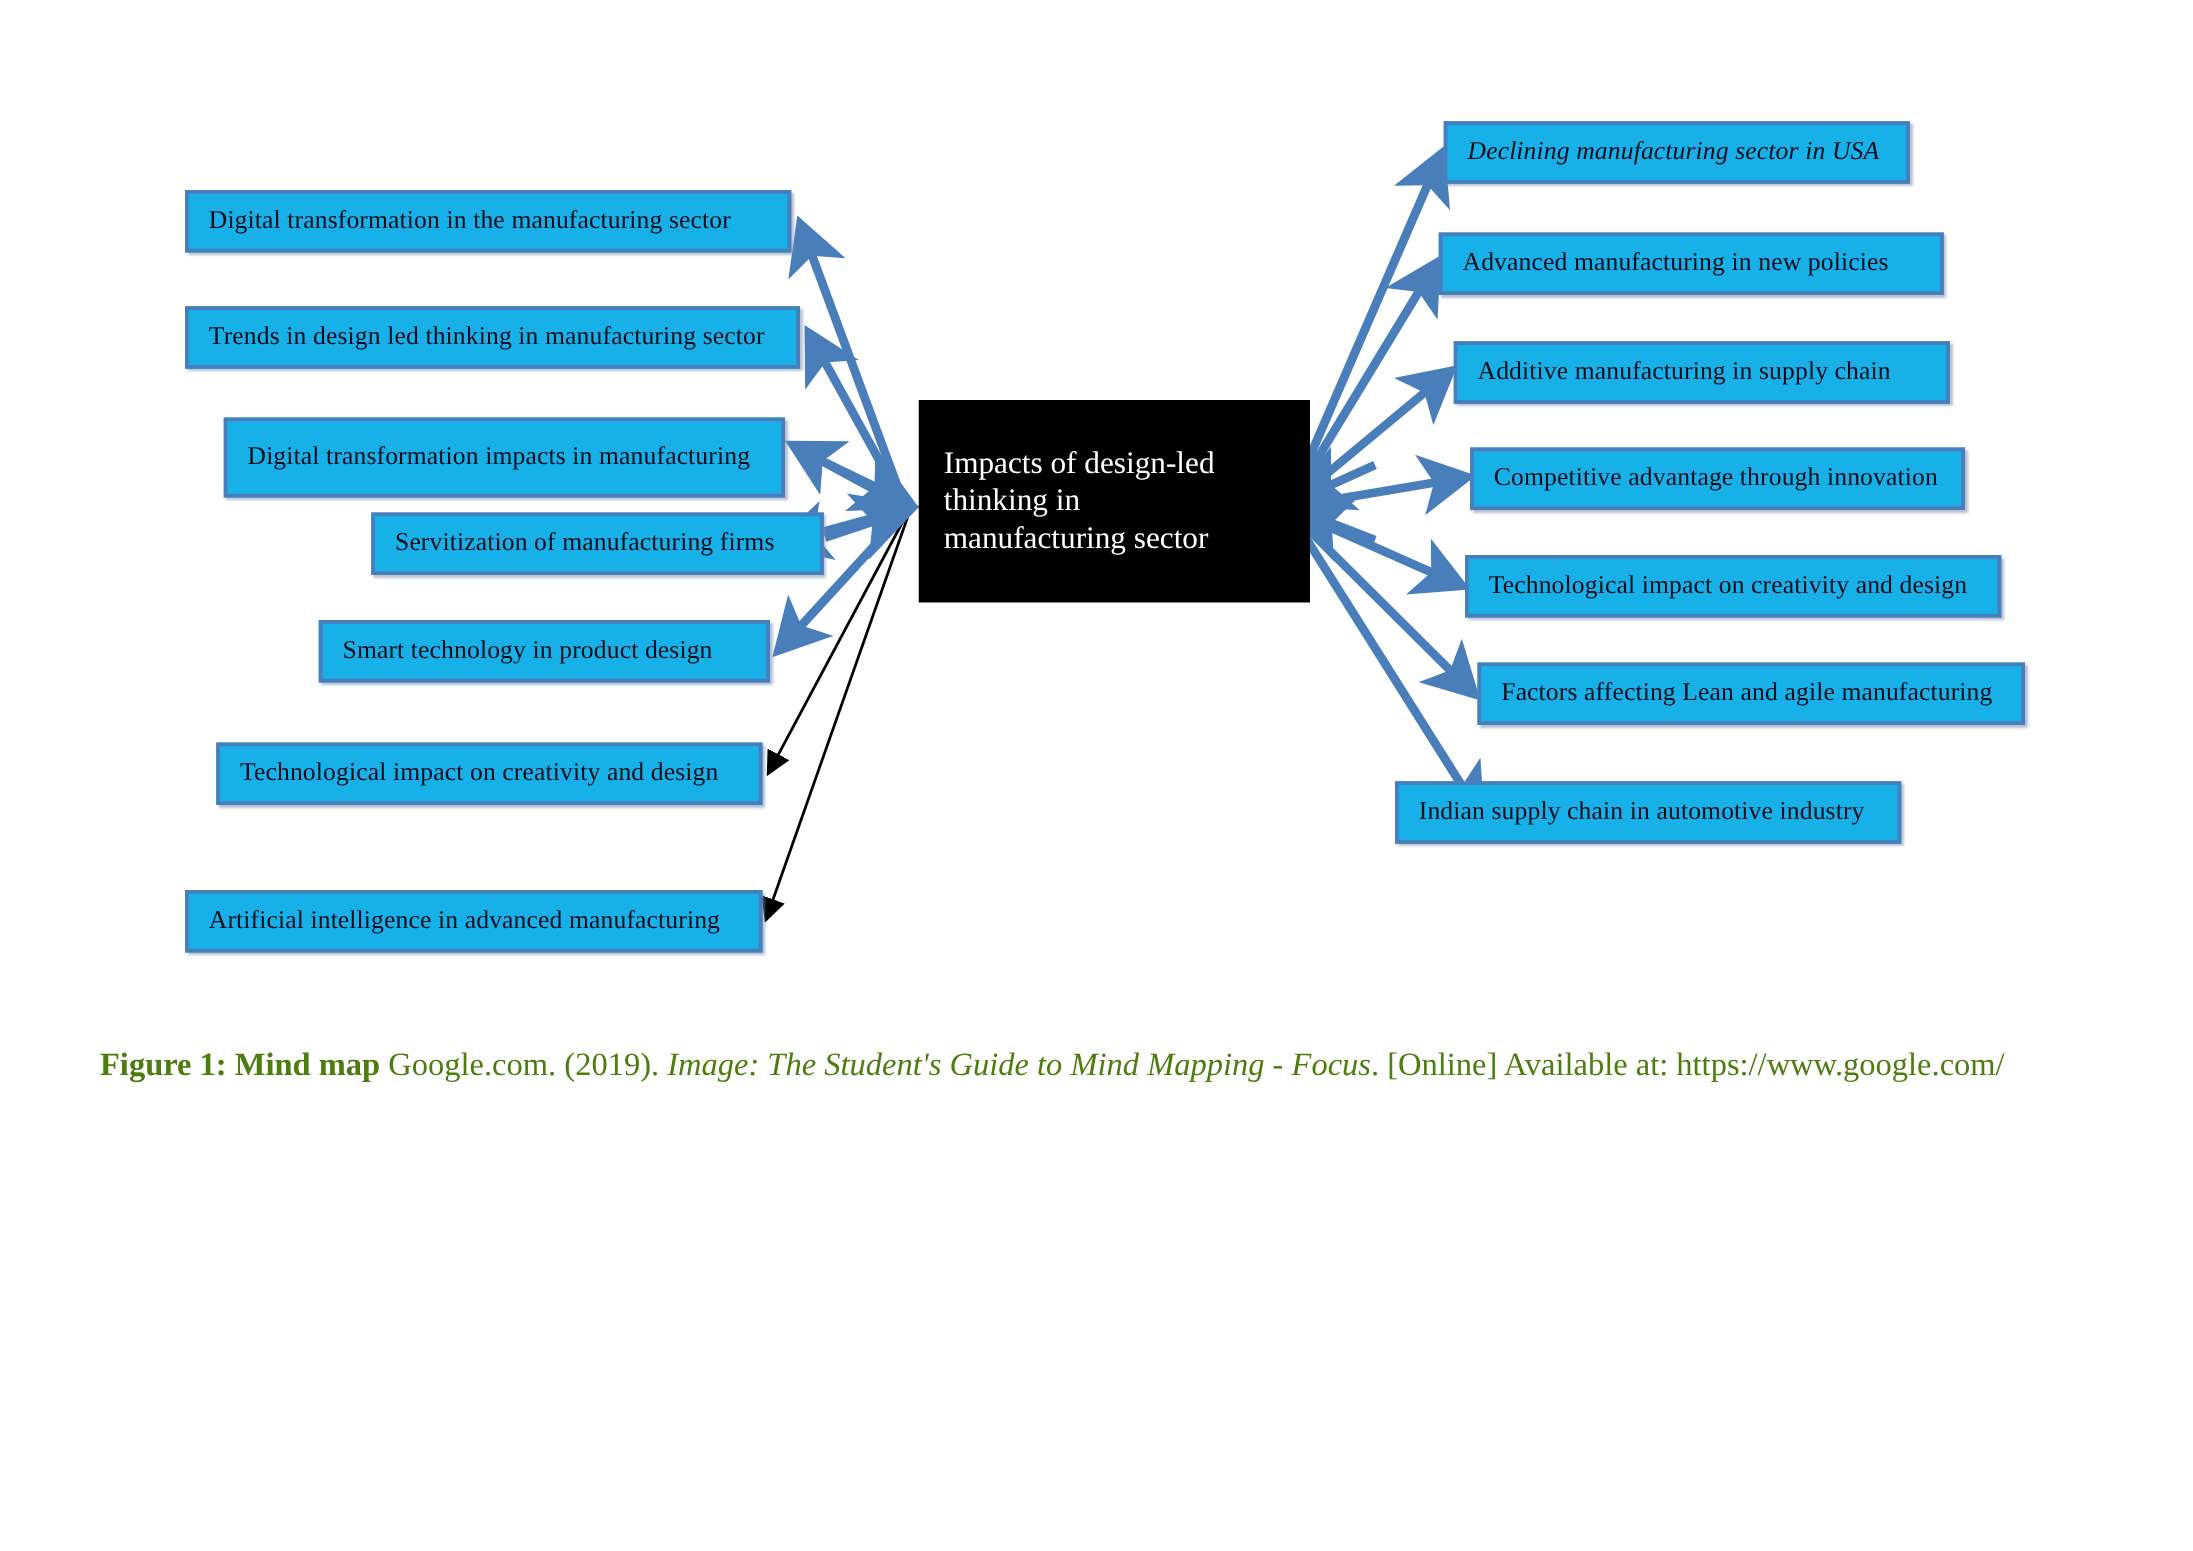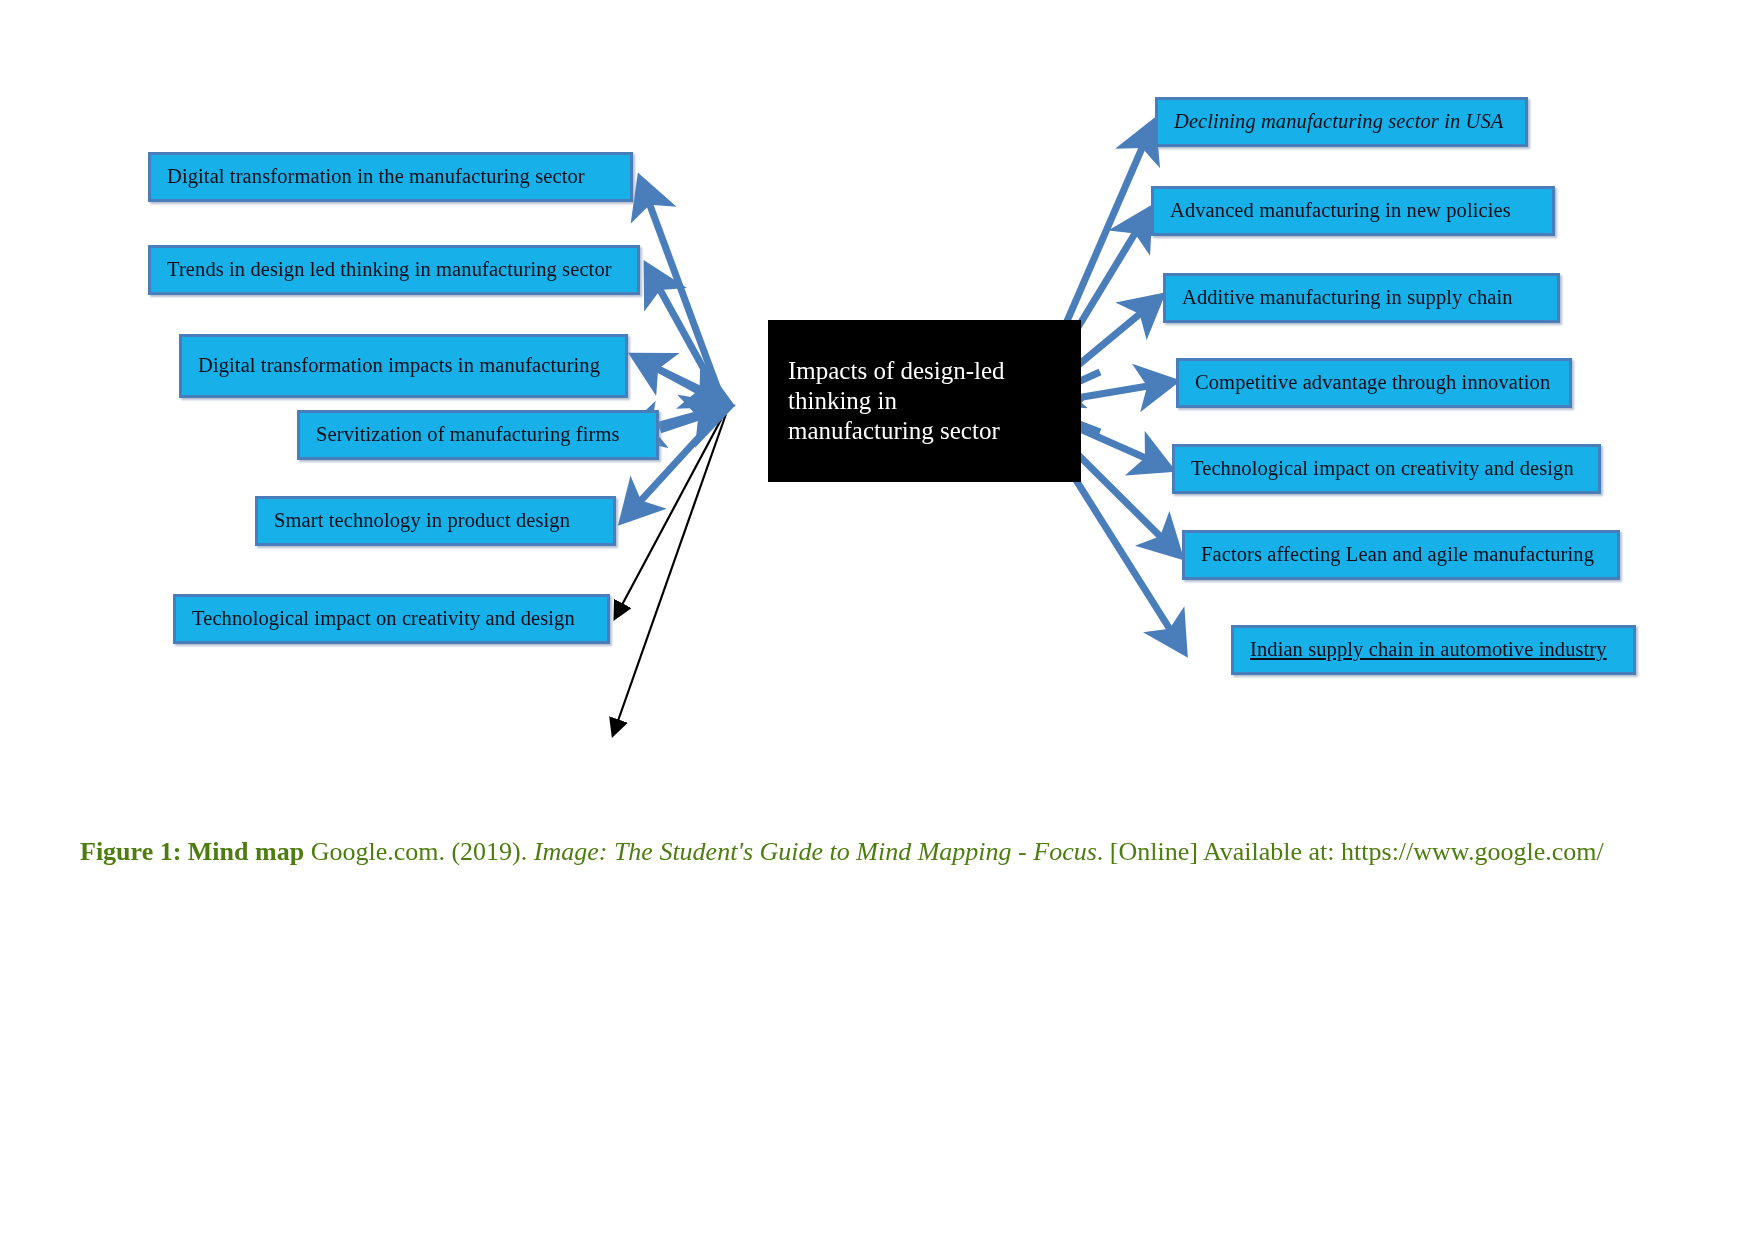--- a/index.html
+++ b/index.html
@@ -52,21 +52,20 @@
   .center-node {
     position: absolute;
     box-sizing: border-box;
     background: #000000;
     color: #ffffff;
     font-size: 25px;
     line-height: 1.21;
     padding: 16px 34px 16px 20px;
     display: flex;
     align-items: center;
-    margin-left: 33px;
   }
   .center-node .ctext { display: block; }
 
   .caption {
     position: absolute;
     left: 80px;
     top: 835px;
     width: 1560px;
     font-size: 26px;
     line-height: 1.3;
@@ -152,20 +151,23 @@
   </div>
 
   <div class="node left" style="left:255px; top:496px; width:361px; height:50px;">
     <span>Smart technology in product design</span>
   </div>
 
   <div class="node left" style="left:173px; top:594px; width:437px; height:50px;">
     <span>Technological impact on creativity and design</span>
   </div>
 
+  <div class="node left" style="left:148px; top:712px; width:462px; height:50px;">
+    <span>Artificial intelligence in advanced manufacturing</span>
+  </div>
 
   <div class="node right" style="left:1155px; top:97px; width:373px; height:50px;font-style:italic;">
     <span>Declining manufacturing sector in USA</span>
   </div>
 
   <div class="node right" style="left:1151px; top:186px; width:404px; height:50px;">
     <span>Advanced manufacturing in new policies</span>
   </div>
 
   <div class="node right" style="left:1163px; top:273px; width:397px; height:50px;">
@@ -177,21 +179,21 @@
   </div>
 
   <div class="node right" style="left:1172px; top:444px; width:429px; height:50px;">
     <span>Technological impact on creativity and design</span>
   </div>
 
   <div class="node right" style="left:1182px; top:530px; width:438px; height:50px;">
     <span>Factors affecting Lean and agile manufacturing</span>
   </div>
 
-  <div class="node right" style="left:1231px; top:625px; width:405px; height:50px;text-decoration:underline;">
+  <div class="node right" style="left:1116px; top:625px; width:405px; height:50px;">
     <span>Indian supply chain in automotive industry</span>
   </div>
 
   <div class="caption">
     <b>Figure 1: Mind map</b><span> Google.com. (2019). </span><i>Image: The Student's Guide to Mind Mapping - Focus</i><span>. [Online] Available at: https://www.google.com/</span>
   </div>
 
 </div>
 
 </body></html>

